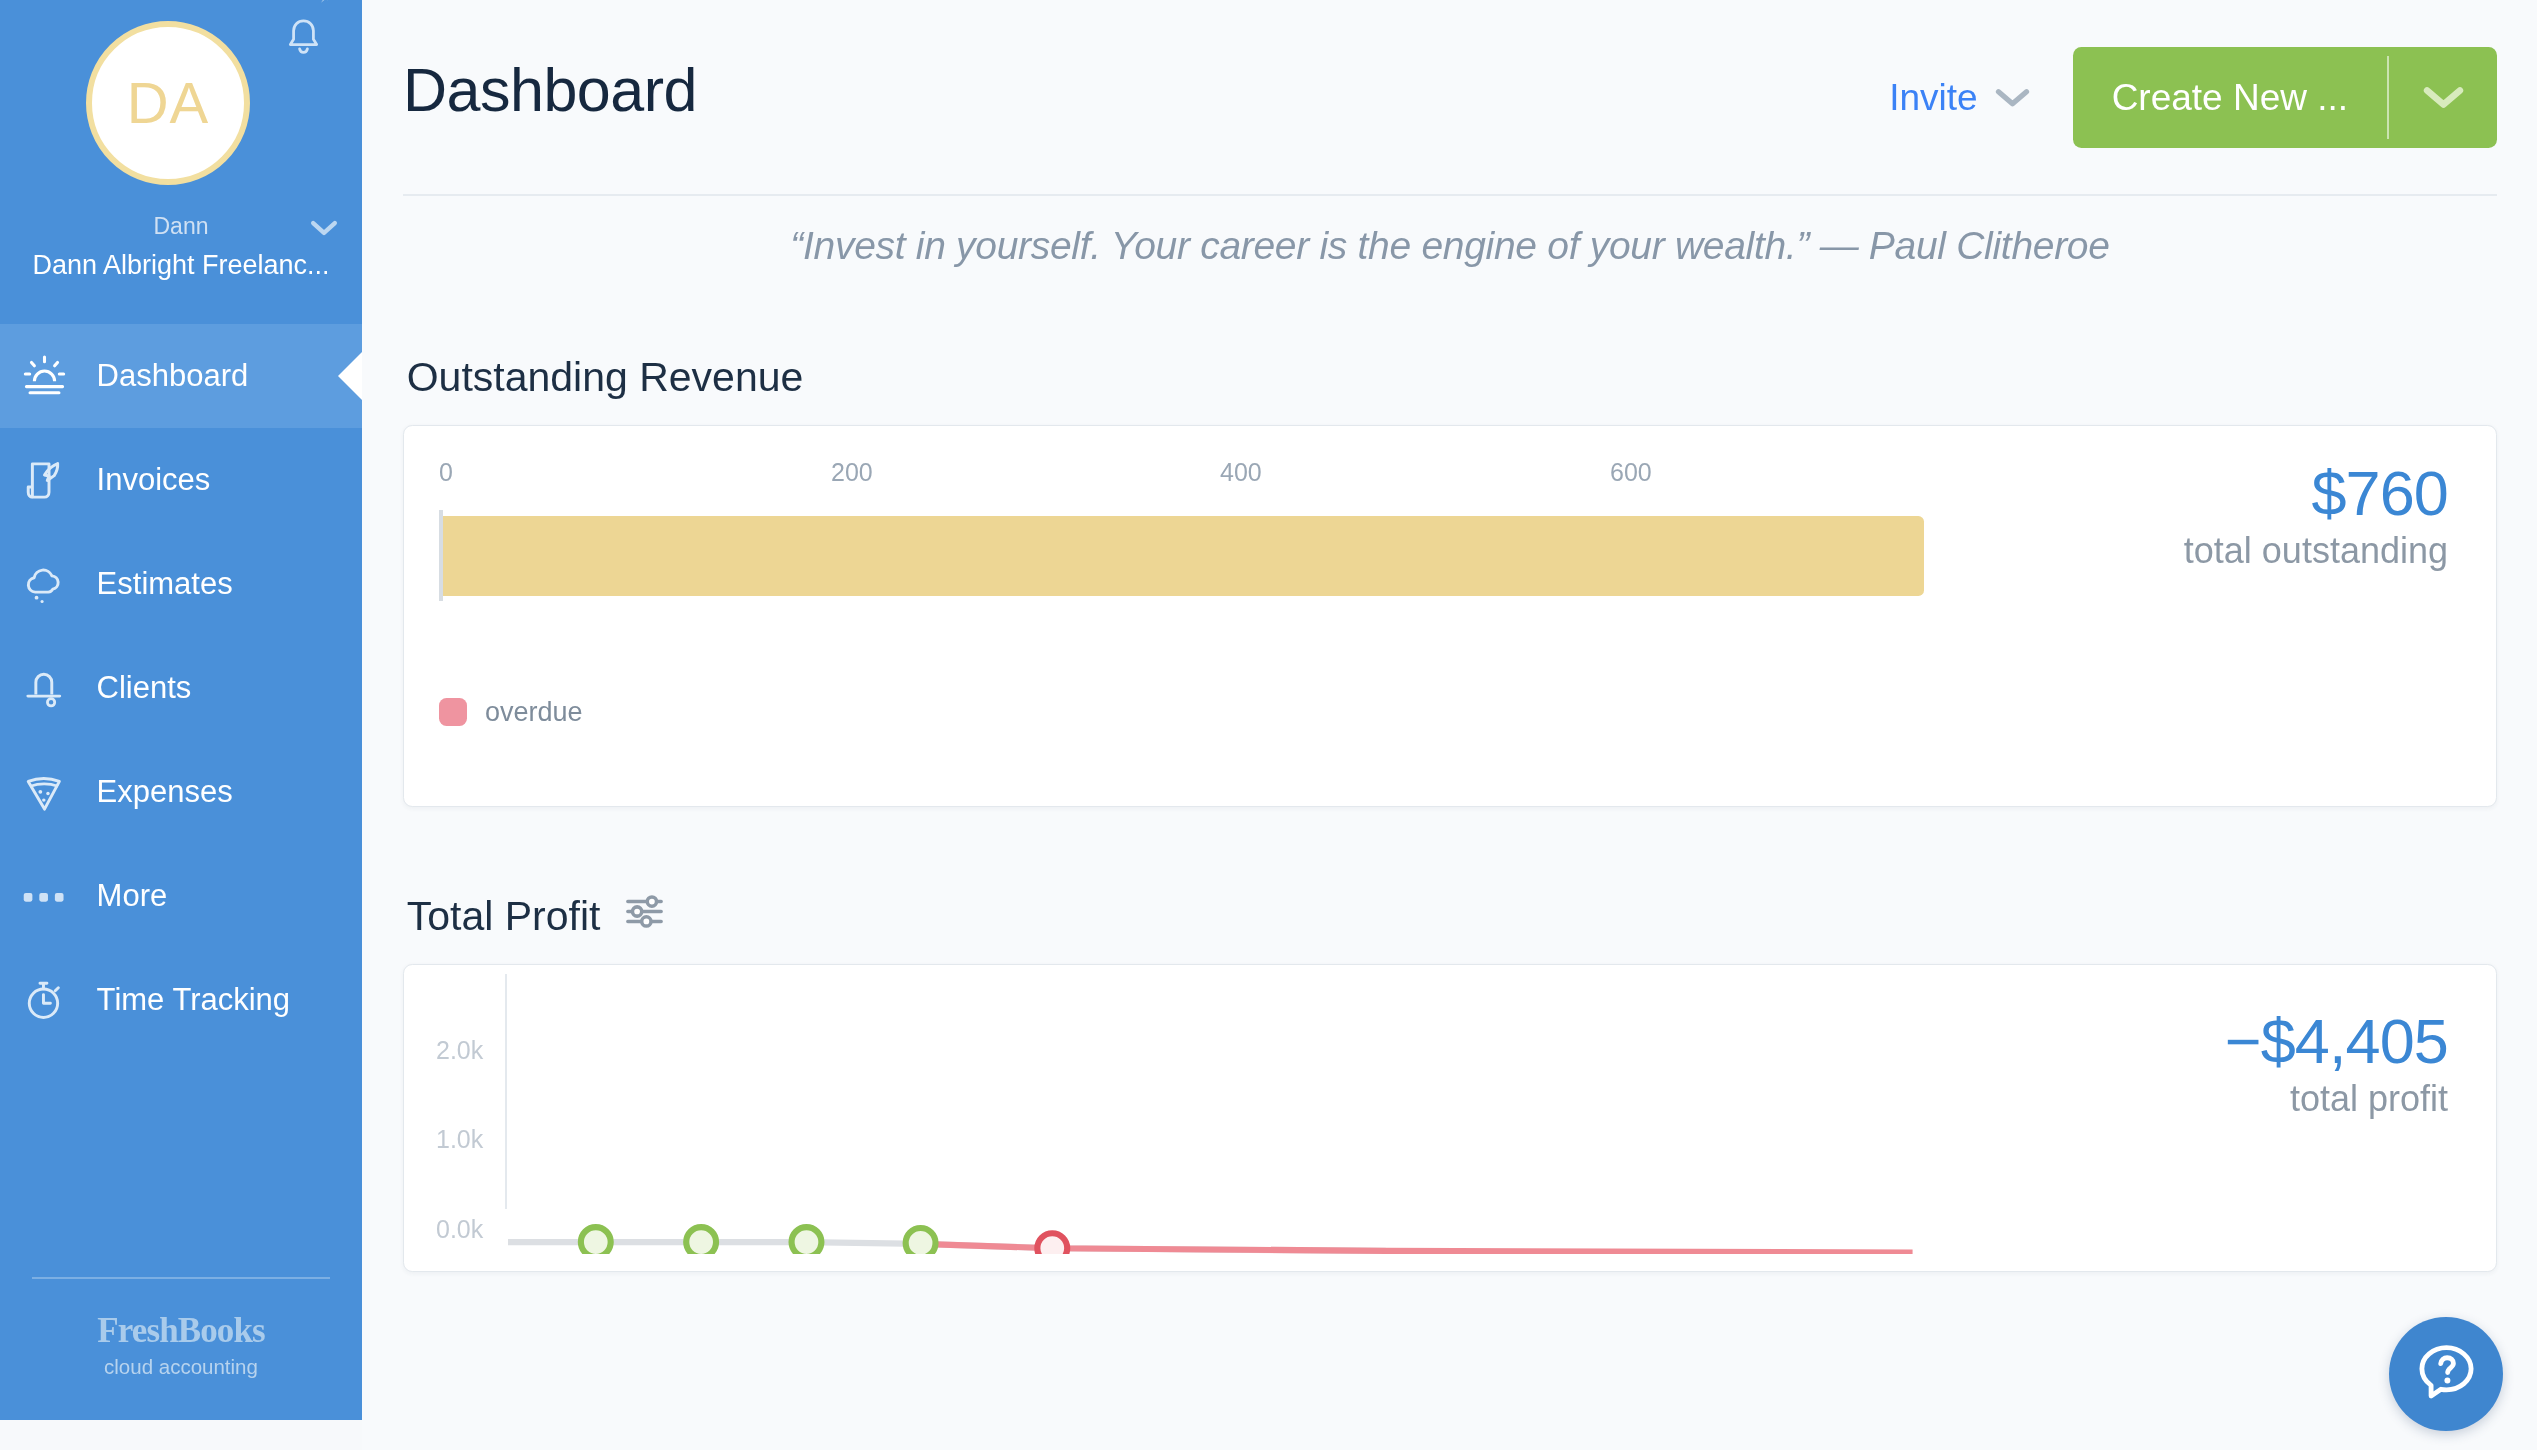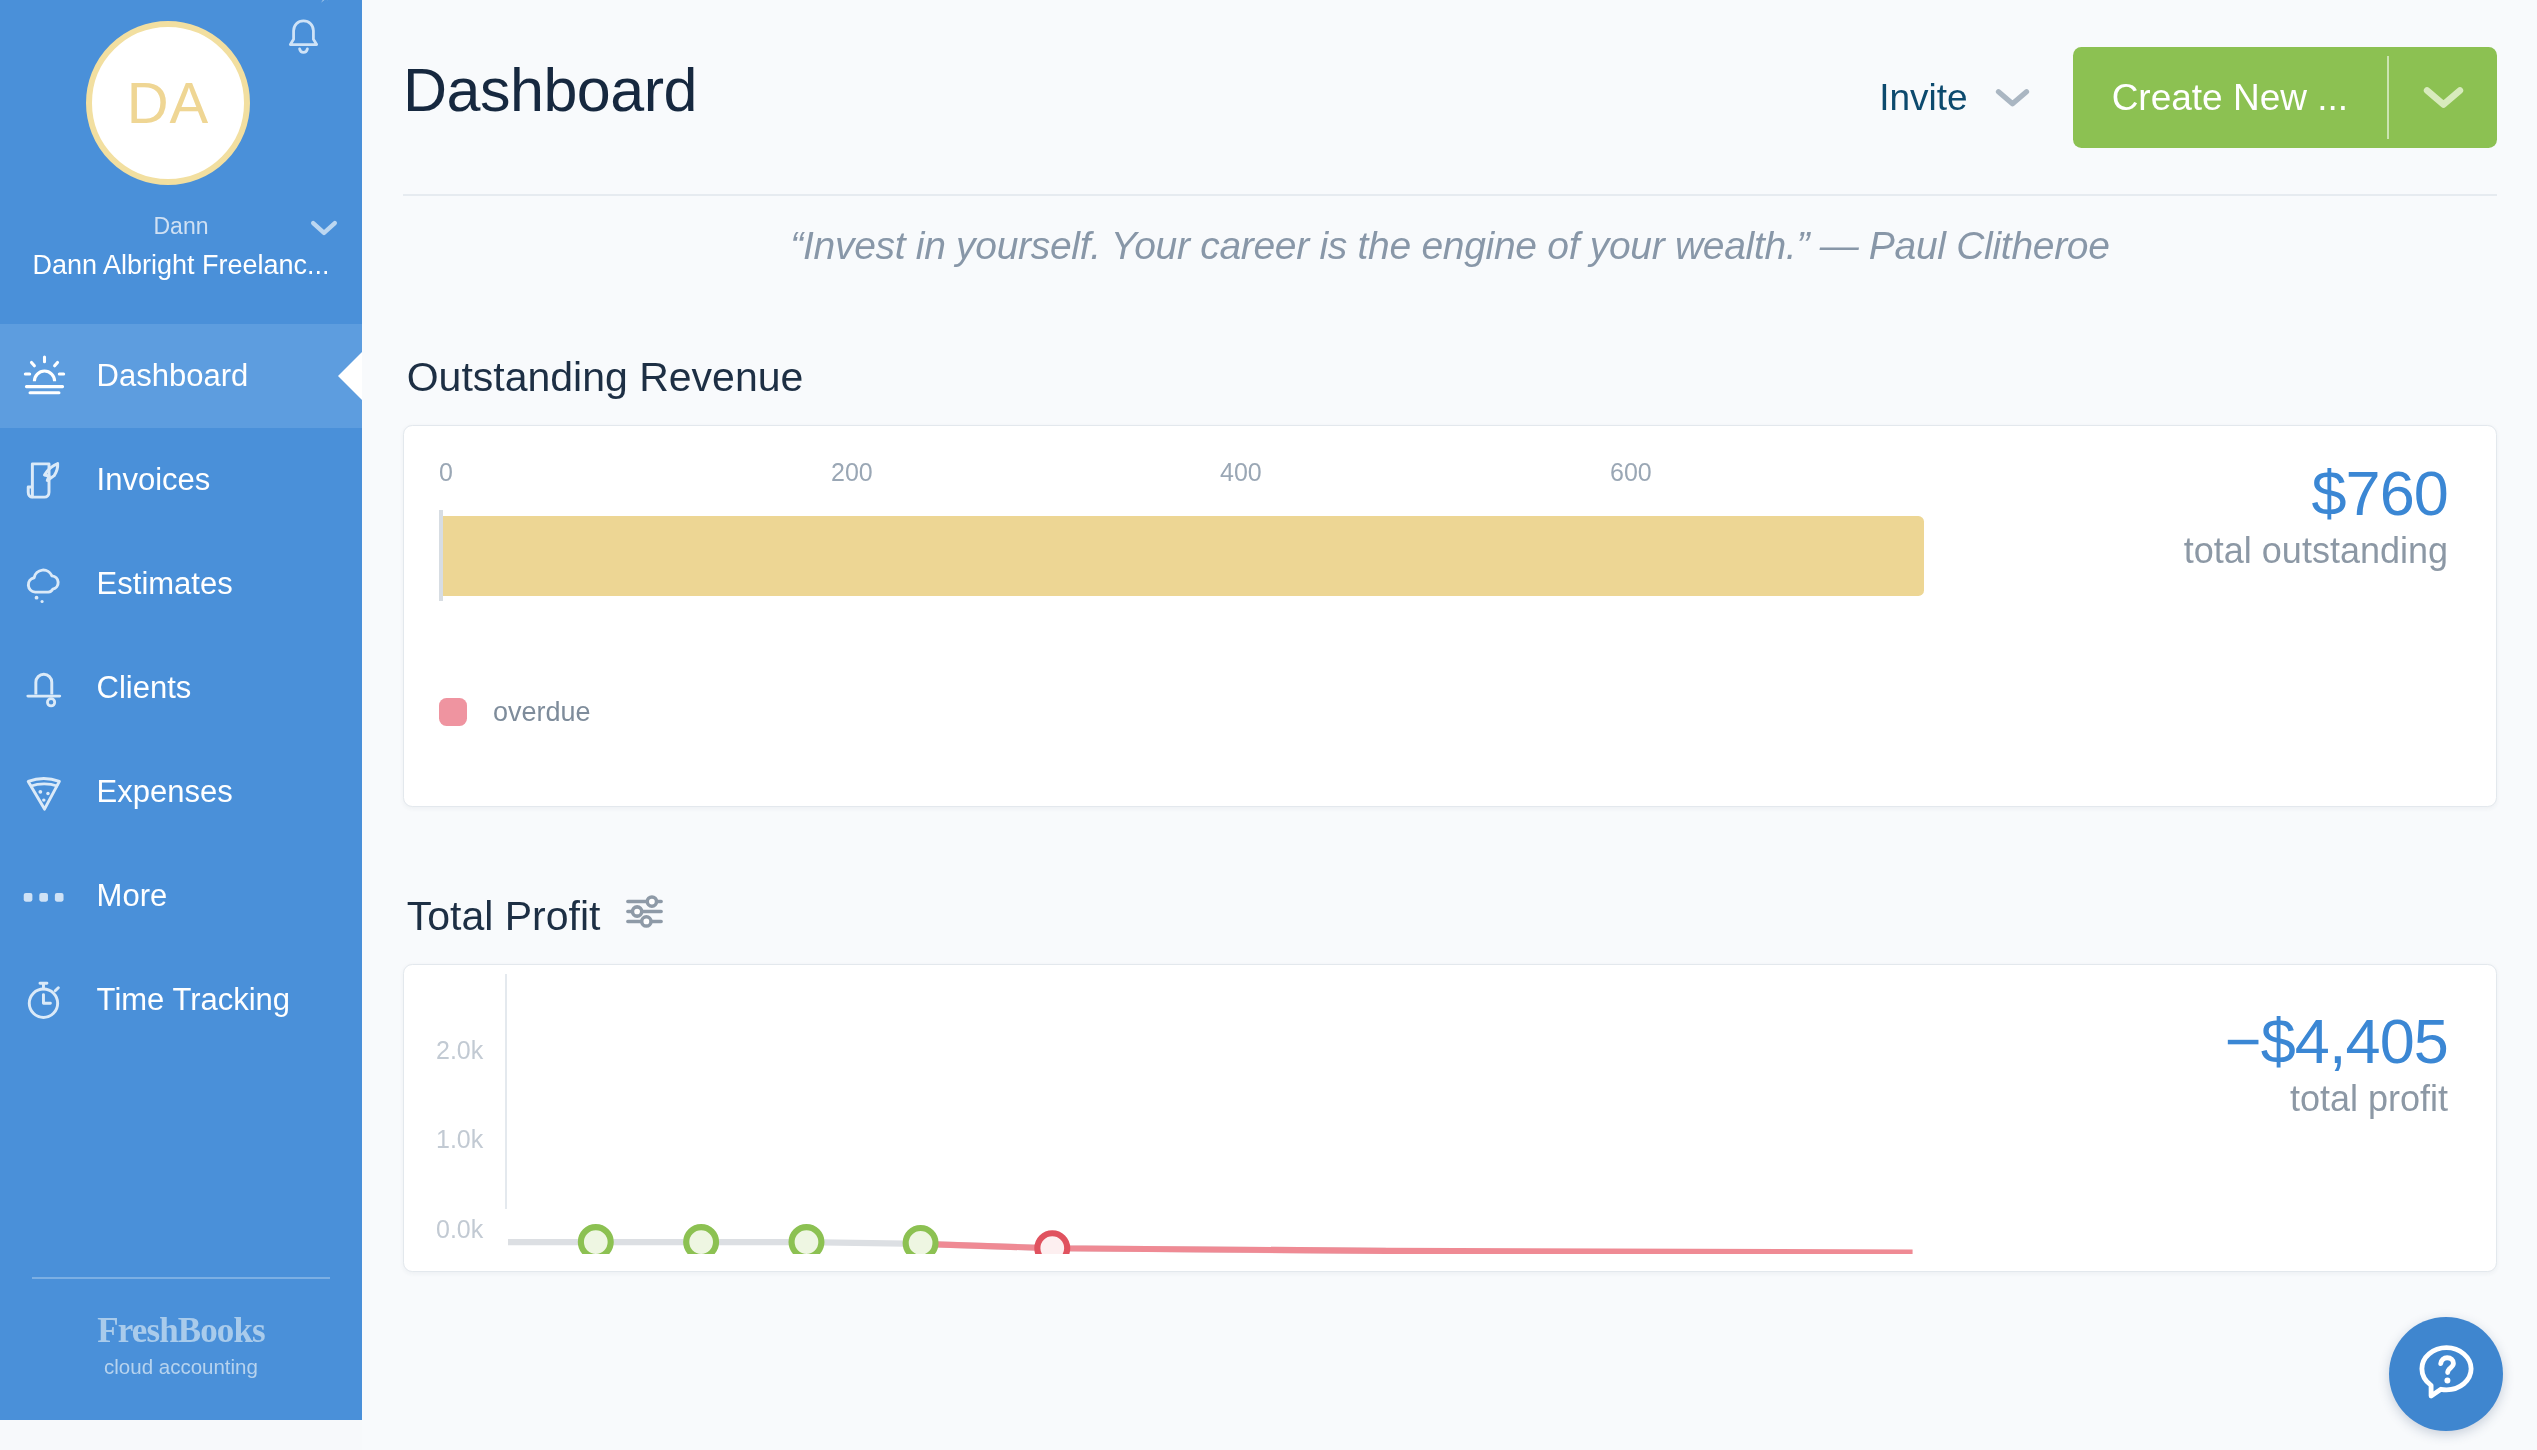--- a/index.html
+++ b/index.html
@@ -109,22 +109,22 @@
   .page-title {
     font-size:61px; color:#16283f; font-weight:normal;
     letter-spacing:-0.5px;
     margin-top:20.5px;
   }
   .header-right {
     margin-left:auto; display:flex; align-items:center; gap:0;
     margin-top:13px;
   }
   .invite {
-    display:flex; align-items:center; gap:27px;
-    font-size:37px; color:#0c4a6e;
+    display:flex; align-items:center; gap:17px;
+    font-size:37px; color:#3b82f6;
     margin-right:43px; cursor:pointer;
   }
   .create-btn {
     display:flex; align-items:stretch;
     background:#8cc152;
     border-radius:8.4px;
     height:101px;
     overflow:hidden; cursor:pointer;
   }
   .create-label {
@@ -185,21 +185,21 @@
     position:absolute; left:0; top:-5.6px;
     width:3.7px; height:91px; background:#d7dde3;
   }
   .bar {
     position:absolute; left:3.7px; top:0;
     height:80px;
     background:#edd694;
     border-radius:0 5.6px 5.6px 0;
   }
   .legend {
-    display:flex; align-items:center; gap:26px;
+    display:flex; align-items:center; gap:18px;
     margin-top:101px;
   }
   .legend-swatch {
     width:28px; height:28px; border-radius:7.5px;
     background:#ef94a0;
   }
   .legend-label { font-size:27px; color:#7e8c9b; }
   .rev-summary {
     width:522px;
     padding:34px 48px 0 0;

